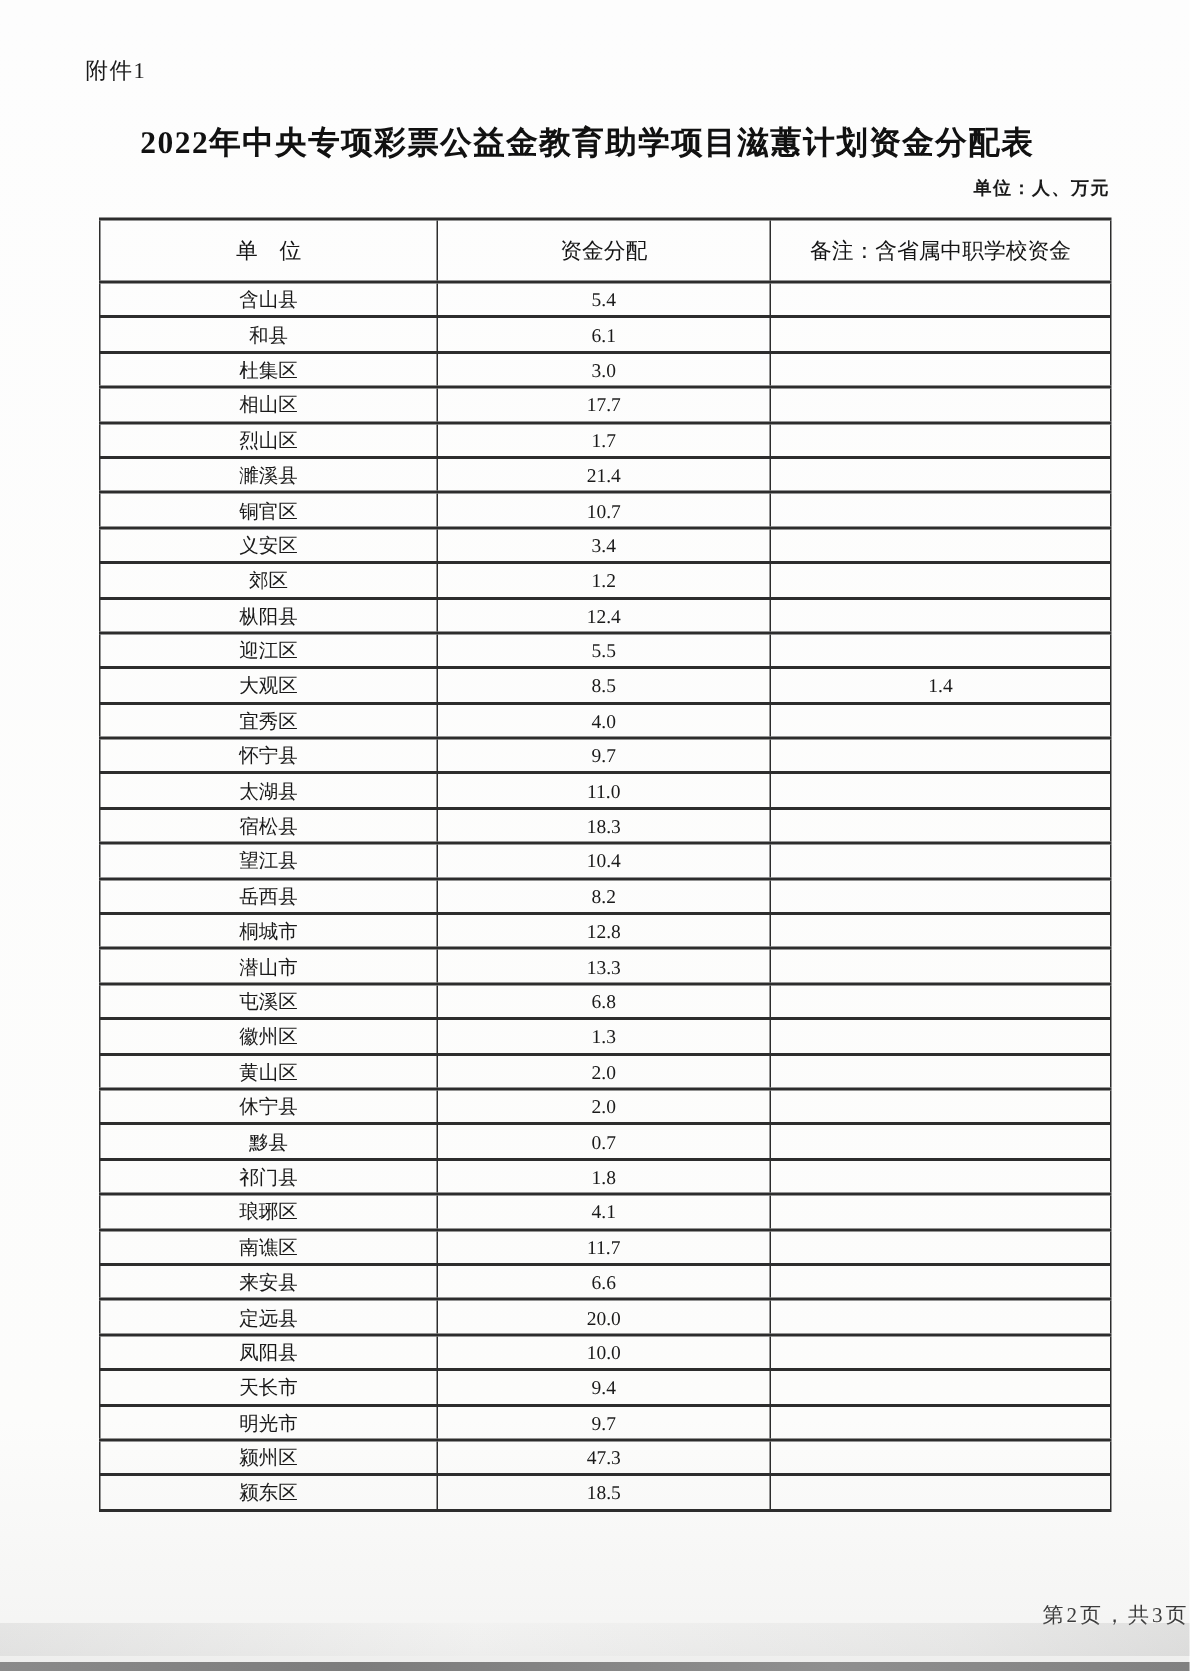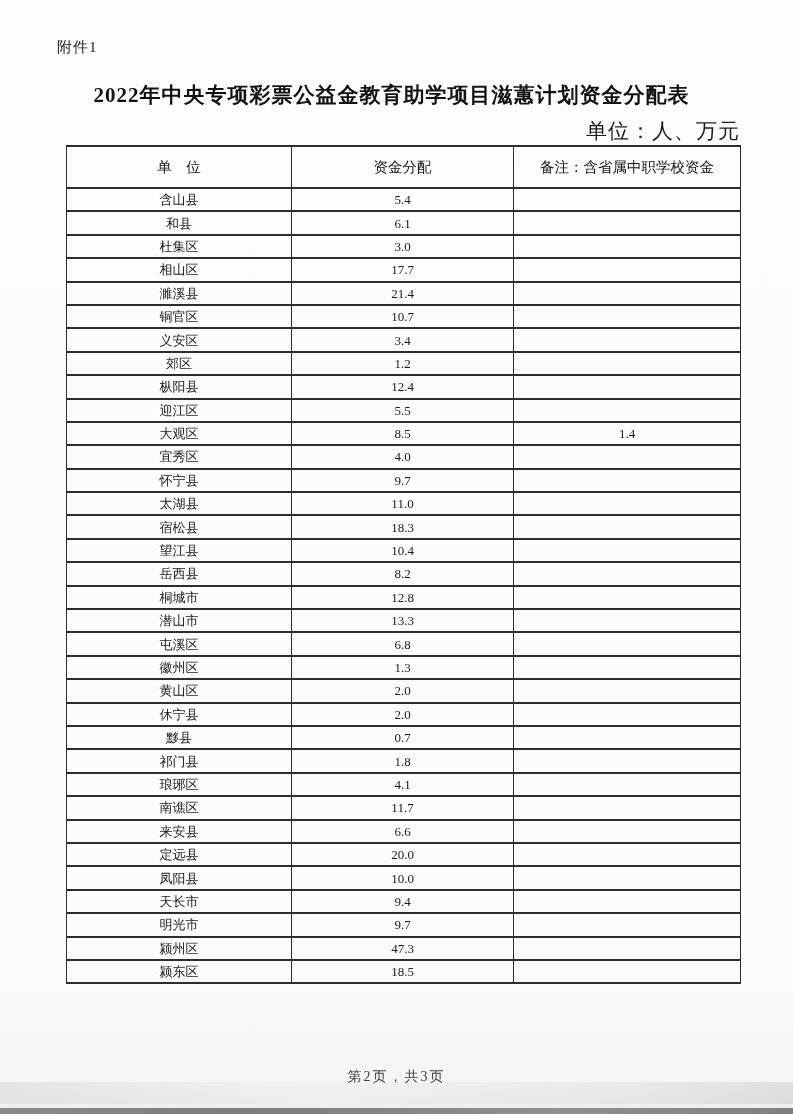--- a/index.html
+++ b/index.html
@@ -20,21 +20,21 @@
     font-size: 15px; letter-spacing: 1px;
   }
   .title {
     position: absolute; left: 0; right: 10px; top: 76px;
     margin: 5px; text-align: center;
     font-size: 21px; font-weight: 900; letter-spacing: 1px;
     color: #111;
   }
   .unit-note {
     position: absolute; right: 53px; top: 117px;
-    font-size: 21px; font-weight: normal; letter-spacing: 1px;
+    font-size: 12px; font-weight: bold; letter-spacing: 1px;
   }
   table.alloc {
     position: absolute; left: 66px; top: 145px;
     width: 674px;
     border-collapse: collapse; table-layout: fixed;
     background: transparent;
   }
   table.alloc th, table.alloc td {
     border: 1px solid #2d2d2d;
     border-top-width: 2px; border-bottom-width: 2px;
@@ -45,21 +45,21 @@
     height: 40px; font-size: 14.5px; font-weight: normal;
     color: #151515;
     margin-top: 32px;
   }
   table.alloc td {
     height: 21.4px; font-size: 13px; line-height: 1;
     color: #1a1a1a;
   }
   .footer {
     position: absolute; left: 0; right: 0; top: 1068px;
-    text-align: center; font-size: 14px; color: #3c3c3c;
+    text-align: right; font-size: 14px; color: #3c3c3c;
     letter-spacing: 2px;
   }
   .scan-band {
     position: absolute; left: 0; right: 0; top: 1082px; height: 22px;
     background: linear-gradient(90deg, rgba(160,160,160,0.18), rgba(200,200,200,0.05) 40%, rgba(170,170,170,0.15) 80%, rgba(150,150,150,0.22));
     pointer-events: none;
   }
   .bottom-strip {
     position: absolute; left: 0; right: 0; bottom: 0; height: 6px;
     background: linear-gradient(90deg, #8a8a8a, #7c7c7c 30%, #8f8f8f 70%, #808080);
@@ -107,20 +107,25 @@
     <td>3.0</td>
     <td></td>
   </tr>
 
   <tr>
     <td>相山区</td>
     <td>17.7</td>
     <td></td>
   </tr>
 
+  <tr>
+    <td>烈山区</td>
+    <td>1.7</td>
+    <td></td>
+  </tr>
 
   <tr>
     <td>濉溪县</td>
     <td>21.4</td>
     <td></td>
   </tr>
 
   <tr>
     <td>铜官区</td>
     <td>10.7</td>

